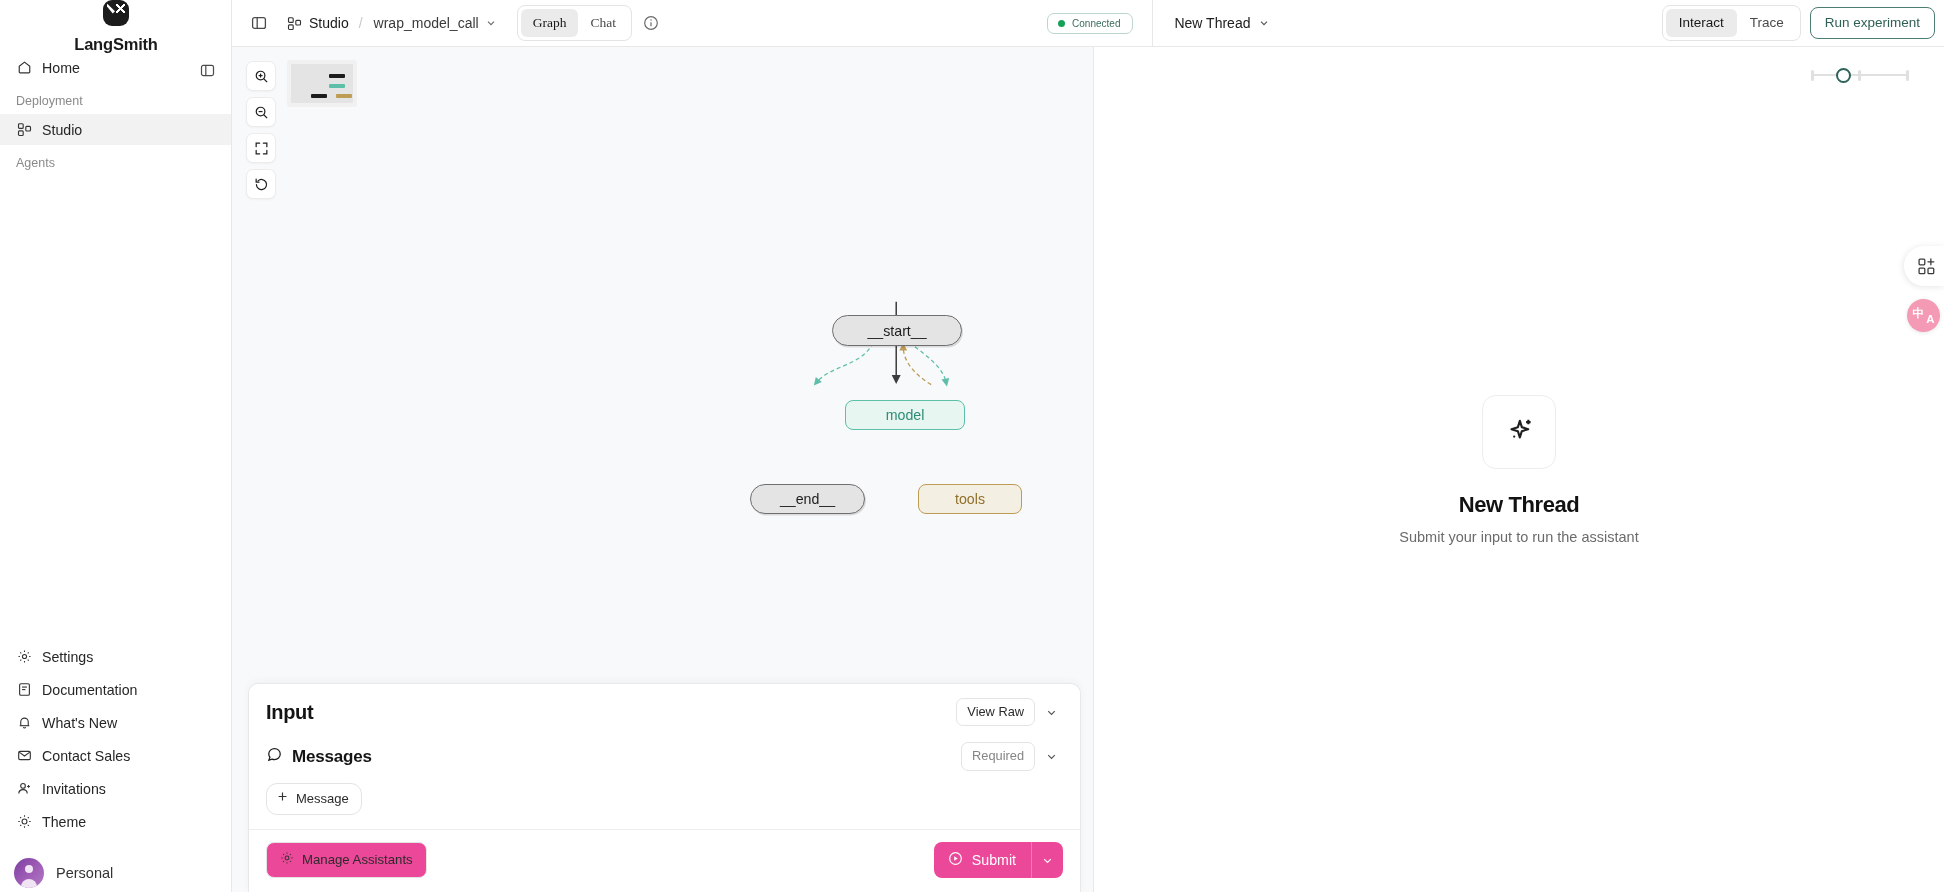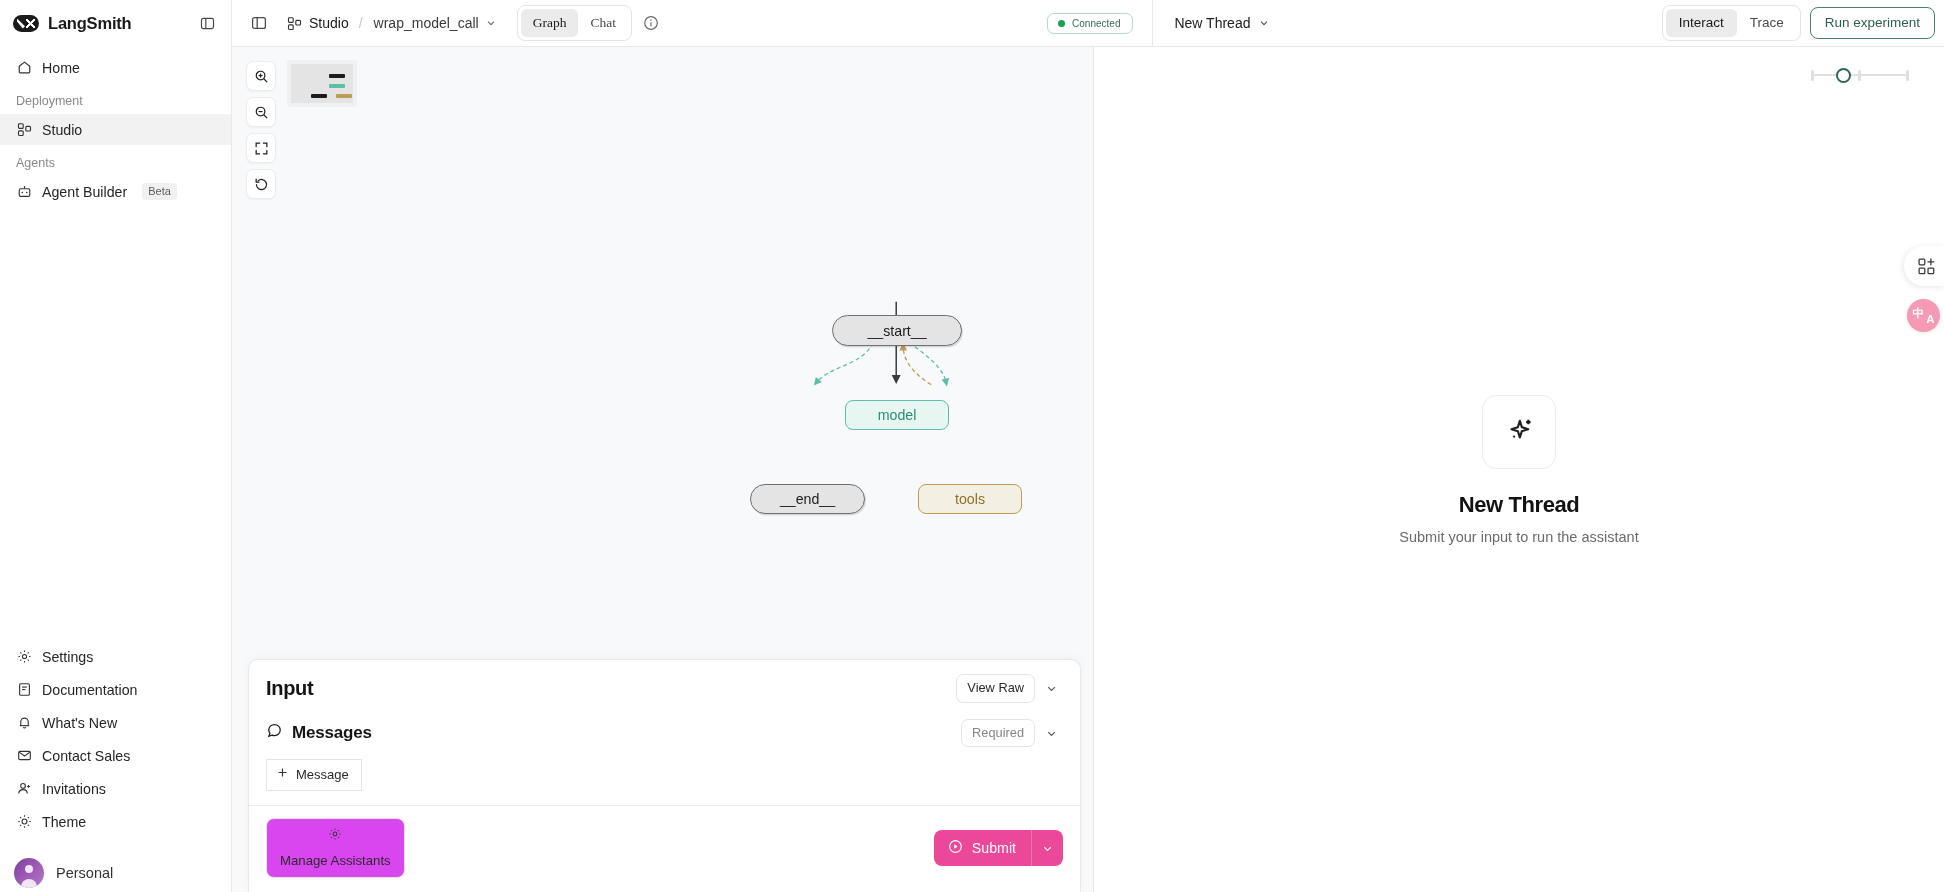--- a/index.html
+++ b/index.html
@@ -15,21 +15,21 @@
   
   .sidebar {
     width: 232px; height: 892px; flex: 0 0 232px;
     background: #ffffff;
     border-right: 1px solid #e8e8e8;
     display: flex; flex-direction: column;
     position: relative;
   }
   .sb-head {
     height: 47px; display: flex; align-items: center;
-    padding: 0 12px 0 13px; gap: 9px;
+    padding: 0 12px 0 13px; gap: 9px; flex-direction: column;
   }
   .logo-mark {
     width: 26px; height: 17px; border-radius: 9px;
     background: #1c1c1c; position: relative; flex: 0 0 26px;
     overflow: hidden;
   }
   .logo-mark::before {
     content:""; position:absolute; left:4px; top:3.5px;
     width: 8px; height: 10px;
     background: #fff;
@@ -254,33 +254,33 @@
   .ic-msg-row {
     display: flex; align-items: center; padding: 8px 17px 6px 17px;
   }
   .ic-msg-label {
     display: flex; align-items: center; gap: 9px;
     font-size: 17px; font-weight: 600; color: #141414; letter-spacing: -0.2px;
   }
   .ic-add {
     margin: 6px 0 14px 17px;
     display: inline-flex; align-items: center; gap: 7px;
-    border: 1px solid #e4e4e4; background: #fff; border-radius: 0;
+    border: 1px solid #e4e4e4; background: #fff; border-radius: 11px;
     padding: 6px 12px 6px 9px; font-size: 13px; color: #2b2b2b; cursor: pointer;
     align-self: flex-start; line-height: 1.3;
   }
 
   .ic-foot {
     border-top: 1px solid #ededed;
     display: flex; align-items: center; padding: 12px 17px 14px 17px;
   }
   .btn-manage {
     display: inline-flex; align-items: center; gap: 8px;
-    border: 1px solid #e4e4e4; background: #d946ef; border-radius: 8px;
-    padding: 8px 13px; font-size: 13.2px; color: #2b2b2b; cursor: pointer; line-height:1.2;flex-direction:column;
+    border: 1px solid #e4e4e4; background: #ec4899; border-radius: 8px;
+    padding: 8px 13px; font-size: 13.2px; color: #2b2b2b; cursor: pointer; line-height:1.2;
   }
   .submit-group {
     margin-left: auto; display: flex; align-items: stretch;
     background: #ec4899; border-radius: 8px; overflow: hidden; cursor: pointer;
   }
   .submit-main {
     display: flex; align-items: center; gap: 9px;
     padding: 9px 15px 9px 14px; color: #fff; font-size: 14.2px; font-weight: 500;
   }
   .submit-div { width: 1px; background: rgba(255,255,255,.28); }
@@ -373,32 +373,20 @@
           <svg width="15" height="15" viewBox="0 0 16 16" fill="none" stroke="#333" stroke-width="1.2">
             <rect x="1.6" y="1.8" width="5" height="5" rx="1"></rect>
             <rect x="9.4" y="4.6" width="5" height="5" rx="1"></rect>
             <rect x="1.6" y="9.4" width="5" height="5" rx="1"></rect>
           </svg>
         </span>
         <span>Studio</span>
       </div>
 
       <div class="sb-section">Agents</div>
-      <div class="sb-item">
-        <span class="ico">
-          <svg width="15" height="15" viewBox="0 0 16 16" fill="none" stroke="#333" stroke-width="1.2">
-            <rect x="2.4" y="5" width="11.2" height="8.2" rx="1.6"></rect>
-            <line x1="8" y1="2.2" x2="8" y2="5"></line>
-            <circle cx="5.6" cy="9" r="0.85" fill="#333" stroke="none"></circle>
-            <circle cx="10.4" cy="9" r="0.85" fill="#333" stroke="none"></circle>
-          </svg>
-        </span>
-        <span>Agent Builder</span>
-        <span class="badge-beta">Beta</span>
-      </div>
     </div>
 
     <div class="sb-spacer"></div>
 
     <div class="sb-foot">
       <div class="sb-item">
         <span class="ico">
           <svg width="15" height="15" viewBox="0 0 16 16" fill="none" stroke="#333" stroke-width="1.15">
             <circle cx="8" cy="8" r="2.2"></circle>
             <path d="M8 1.6v1.5M8 12.9v1.5M1.6 8h1.5M12.9 8h1.5M3.5 3.5l1.05 1.05M11.45 11.45l1.05 1.05M12.5 3.5l-1.05 1.05M4.55 11.45 3.5 12.5"></path>
@@ -587,21 +575,21 @@
             <path d="M642 296 C 630 320, 600 318, 585 336" fill="none" stroke="#5dbfa8" stroke-width="1.3" stroke-dasharray="4 3" marker-end="url(#ah-teal)"></path>
 
             <path d="M678 296 C 700 312, 712 322, 715 336" fill="none" stroke="#5dbfa8" stroke-width="1.3" stroke-dasharray="4 3" marker-end="url(#ah-teal)"></path>
 
             <path d="M700 338 C 680 326, 672 312, 672 300" fill="none" stroke="#bd9c55" stroke-width="1.3" stroke-dasharray="4 3" marker-end="url(#ah-tan)"></path>
           </svg>
 
           <div class="node gray" style="left:600px; top:268px; width:130px; height:31px;">
             <span>__start__</span>
           </div>
-          <div class="node teal" style="left:613px; top:353px; width:104px; height:30px;">
+          <div class="node teal" style="left:613px; top:353px; width:120px; height:30px;">
             <span>model</span>
           </div>
           <div class="node gray" style="left:518px; top:437px; width:115px; height:30px;">
             <span>__end__</span>
           </div>
           <div class="node tan" style="left:686px; top:437px; width:104px; height:30px;">
             <span>tools</span>
           </div>
         </div>
 

